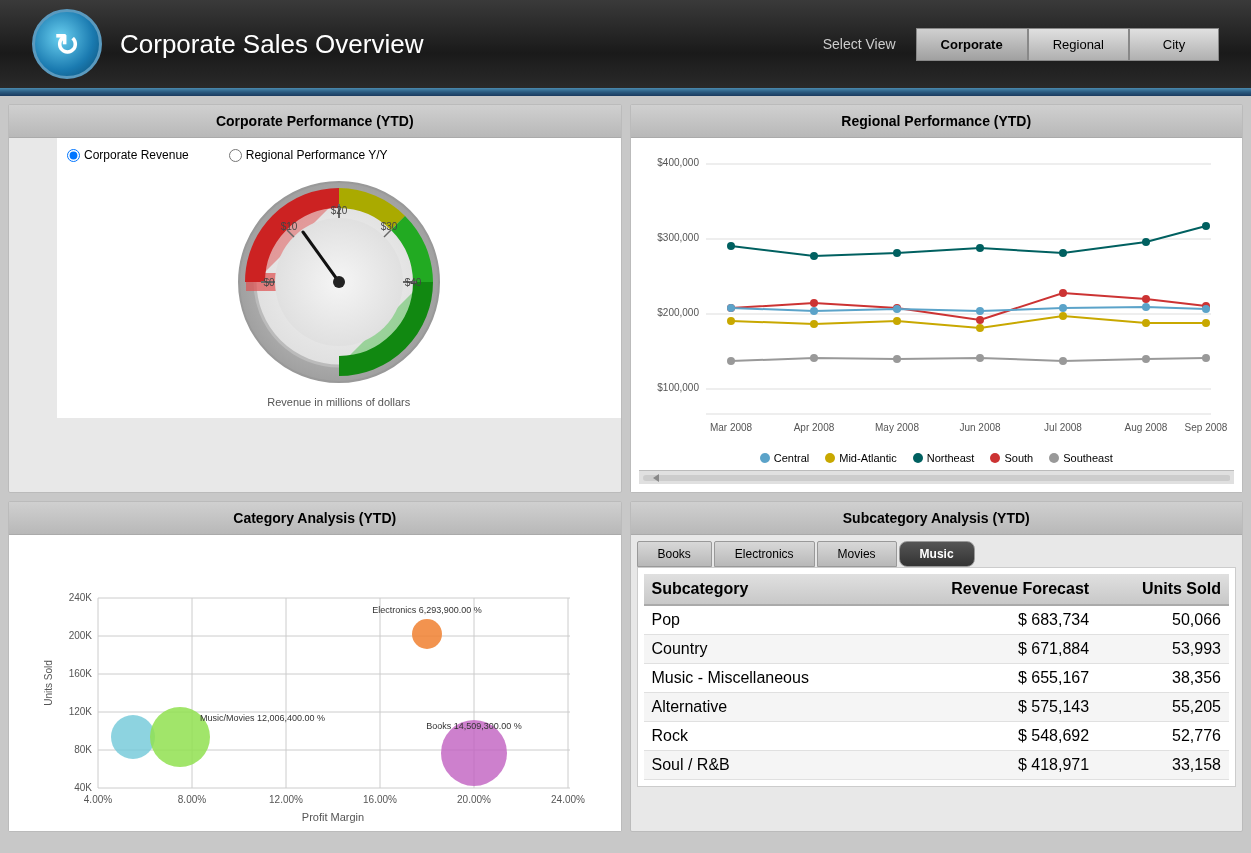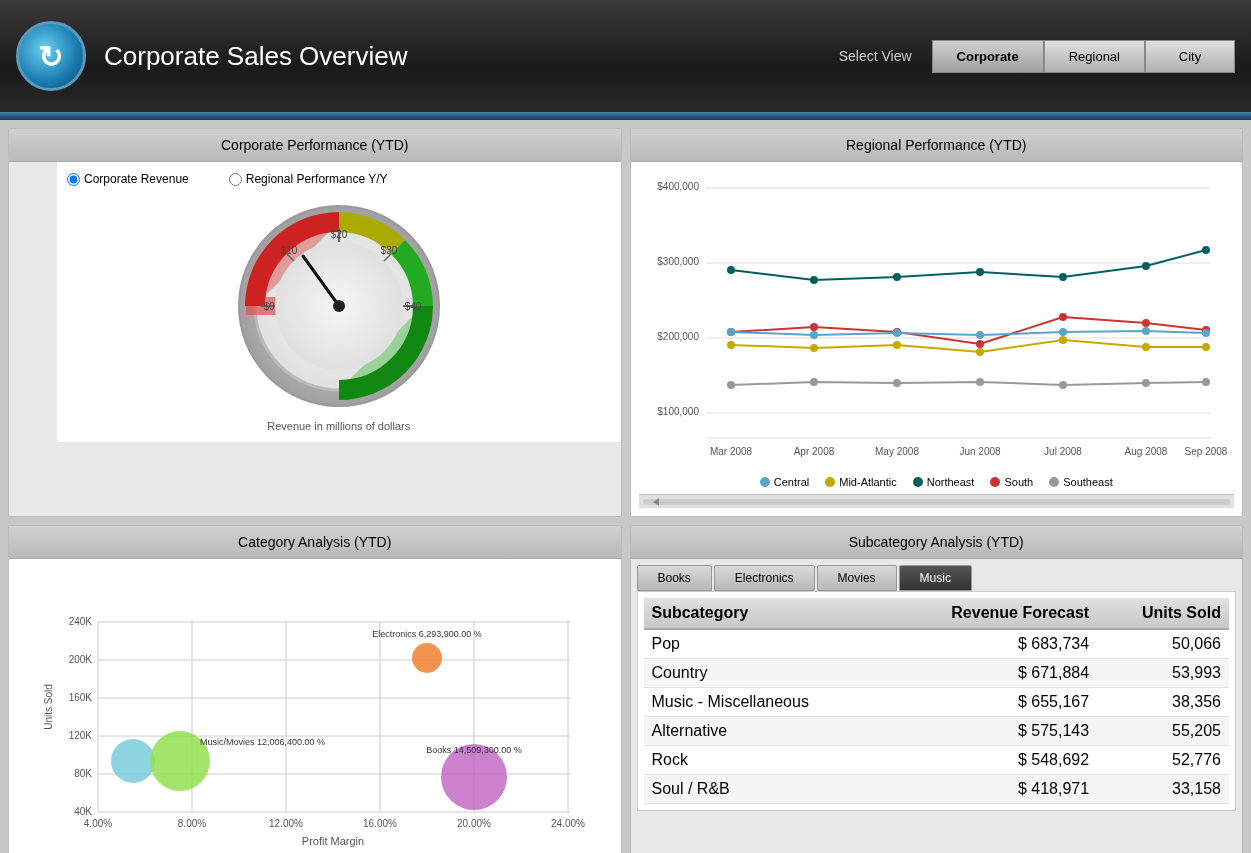--- a/index.html
+++ b/index.html
@@ -1,24 +1,24 @@
 <!DOCTYPE html>
 <html><head>
   <meta charset="utf-8">
   <style>
     * { box-sizing: border-box; margin: 0; padding: 0; }
     body { background: #c8c8c8; font-family: Arial, sans-serif; font-size: 12px; width: 1251px; min-height: 853px; }
 
     
     .header {
       background: linear-gradient(180deg, #3a3a3a 0%, #1a1a1a 60%, #2a2a2a 100%);
-      height: 112px;
+      height: 88px;
       display: flex;
       align-items: center;
-      padding: 0 16px;
+      padding: 0 32px;
       position: relative;
     }
     .header-logo {
       width: 70px; height: 70px;
       border-radius: 50%;
       background: radial-gradient(circle at 40% 40%, #6ad0f0, #1a7ab0 60%, #0a4a70);
       display: flex; align-items: center; justify-content: center;
       border: 3px solid #5a9abf;
       overflow: hidden;
       position: relative;
@@ -74,21 +74,21 @@
 
     .panel {
       background: #e8e8e8;
       border: 1px solid #bbb;
       border-radius: 2px;
     }
     .panel-header {
       background: linear-gradient(180deg, #d0d0d0 0%, #b8b8b8 100%);
       text-align: center;
       font-size: 14px;
-      font-weight: normal;
+      font-weight: bold;
       padding: 8px;
       border-bottom: 1px solid #aaa;
     }
     .panel-body {
       padding: 10px;
       background: white;
     }
 
     
     .gauge-panel .panel-body {
@@ -147,21 +147,22 @@
       background: linear-gradient(180deg, #d8d8d8 0%, #b8b8b8 100%);
       border: 1px solid #999;
       padding: 5px 20px;
       font-size: 12px;
       cursor: pointer;
       border-radius: 2px 2px 0 0;
     }
     .tab-btn.active {
       background: linear-gradient(180deg, #555 0%, #333 100%);
       color: white;
-      font-weight: normal;
+      font-weight: bold;
+      border-radius: 8px;
     }
     .subcategory-table-wrap {
       padding: 6px;
       background: white;
       margin: 0 6px 6px 6px;
       border: 1px solid #ccc;
     }
     .subcategory-table {
       width: 100%;
       border-collapse: collapse;

